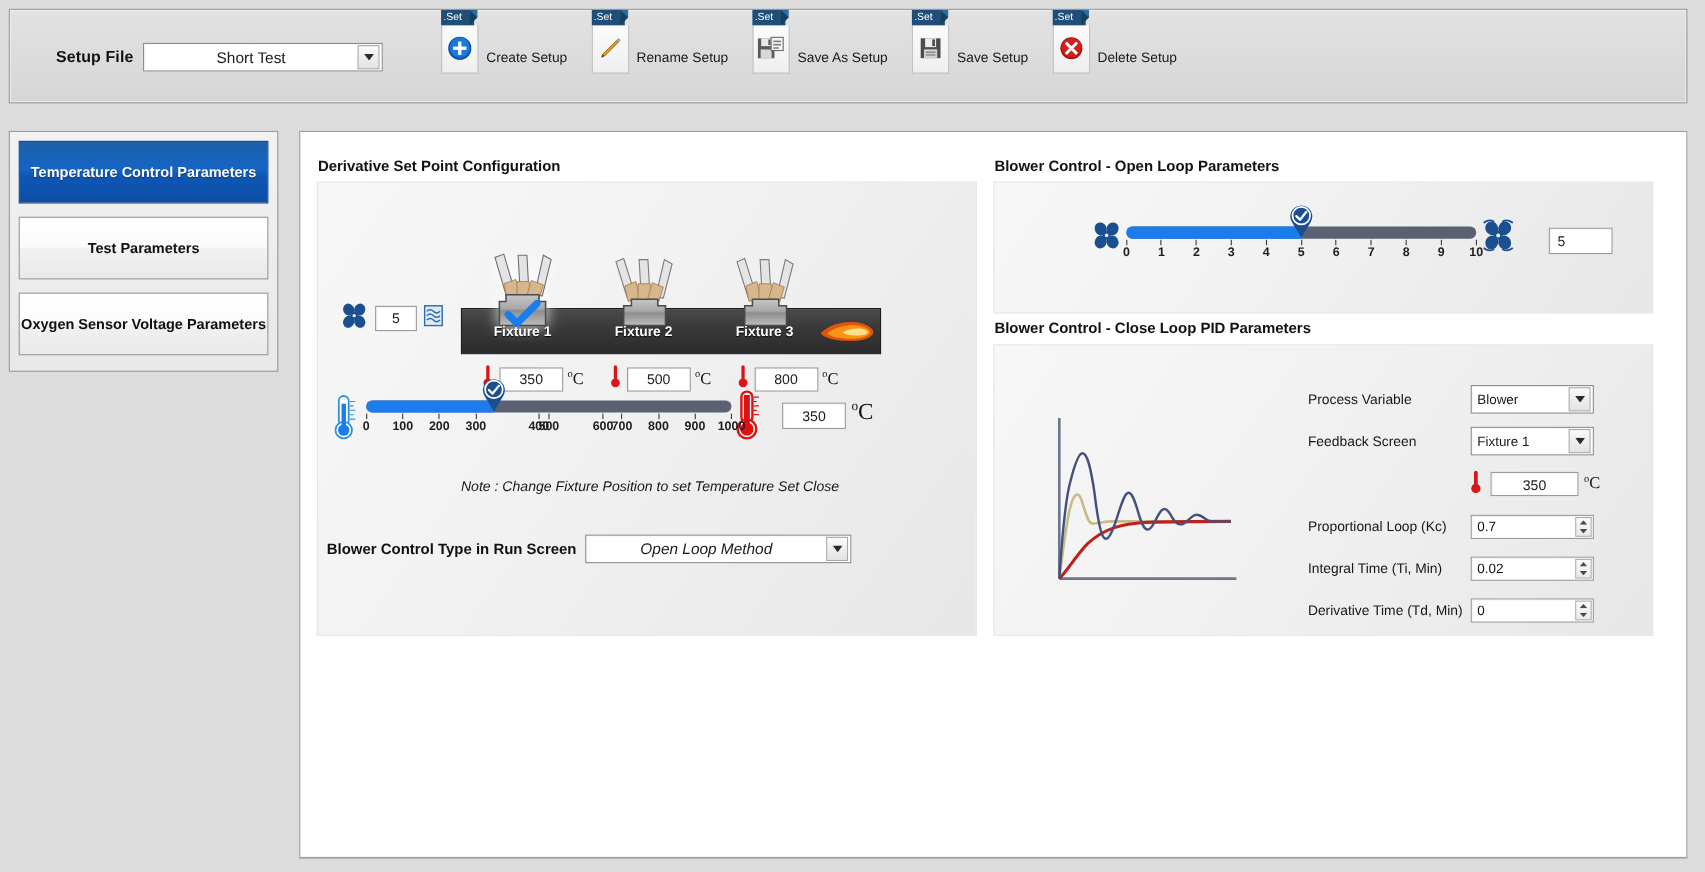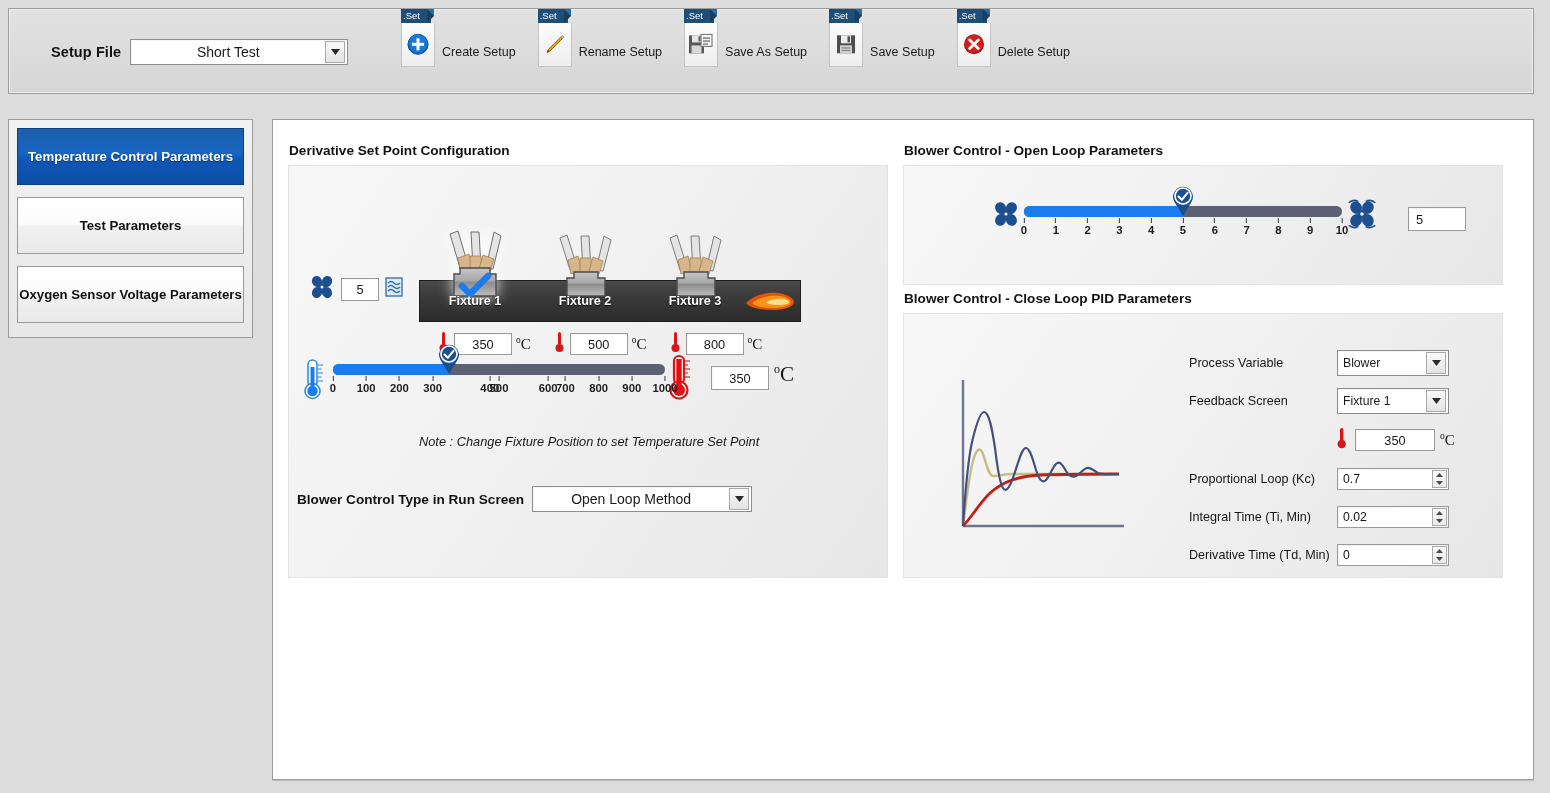--- a/index.html
+++ b/index.html
@@ -252,21 +252,21 @@
     white-space: nowrap;
   }
 
   .blower-type-row {
     position: absolute; left: 8px; top: 320px;
     display: flex; align-items: center;
   }
   .blower-type-label {
     font-size: 13.6px; font-weight: bold; color: #111; margin-right: 8px;
   }
-  #blower-type-combo { width: 220px; }
+  #blower-type-combo { width: 242px; font-style: italic; }
 
   
   .ol-row { position: absolute; left: 88px; top: 40px; display: flex; align-items: flex-start; }
   #blower-value-box { width: 58px; height: 24px; margin-left: 30px; justify-content: flex-start; padding-left: 7px; margin-top: 1px; }
 
   
   .pid-chart { position: absolute; left: 45px; top: 62px; width: 200px; height: 165px; }
   .pid-fields { position: absolute; left: 285px; top: 38px; width: 300px; }
   .pid-row { display: flex; align-items: center; margin-bottom: 16px; height: 22px; }
   .pid-label { width: 148px; font-size: 12.6px; color: #161616; }
@@ -637,21 +637,21 @@
               <line x1="16" y1="15" x2="21" y2="15"></line>
               <line x1="16" y1="19" x2="19" y2="19"></line>
               <line x1="16" y1="23" x2="21" y2="23"></line>
             </g>
           </svg>
         </span>
         <div class="txtbox" style="width:58px;height:24px;margin:2px 5px 0 14px;">350</div>
         <span class="deg" style="font-size:21px;margin-top:-2px;"><sup style="font-size:12px;">o</sup>C</span>
       </div>
 
-      <div class="note">Note : Change Fixture Position to set Temperature Set Point</div>
+      <div class="note">Note : Change Fixture Position to set Temperature Set Close</div>
 
       <div class="blower-type-row">
         <span class="blower-type-label">Blower Control Type in Run Screen</span>
         <div class="combo" id="blower-type-combo">
           <span class="combo-text">Open Loop Method</span>
           <span class="combo-arrow">
             <svg width="9" height="6" viewBox="0 0 9 6">
                 <path d="M0 0 L9 0 L4.5 6 Z" fill="#2a2a2a"></path>
               </svg>
           </span>

